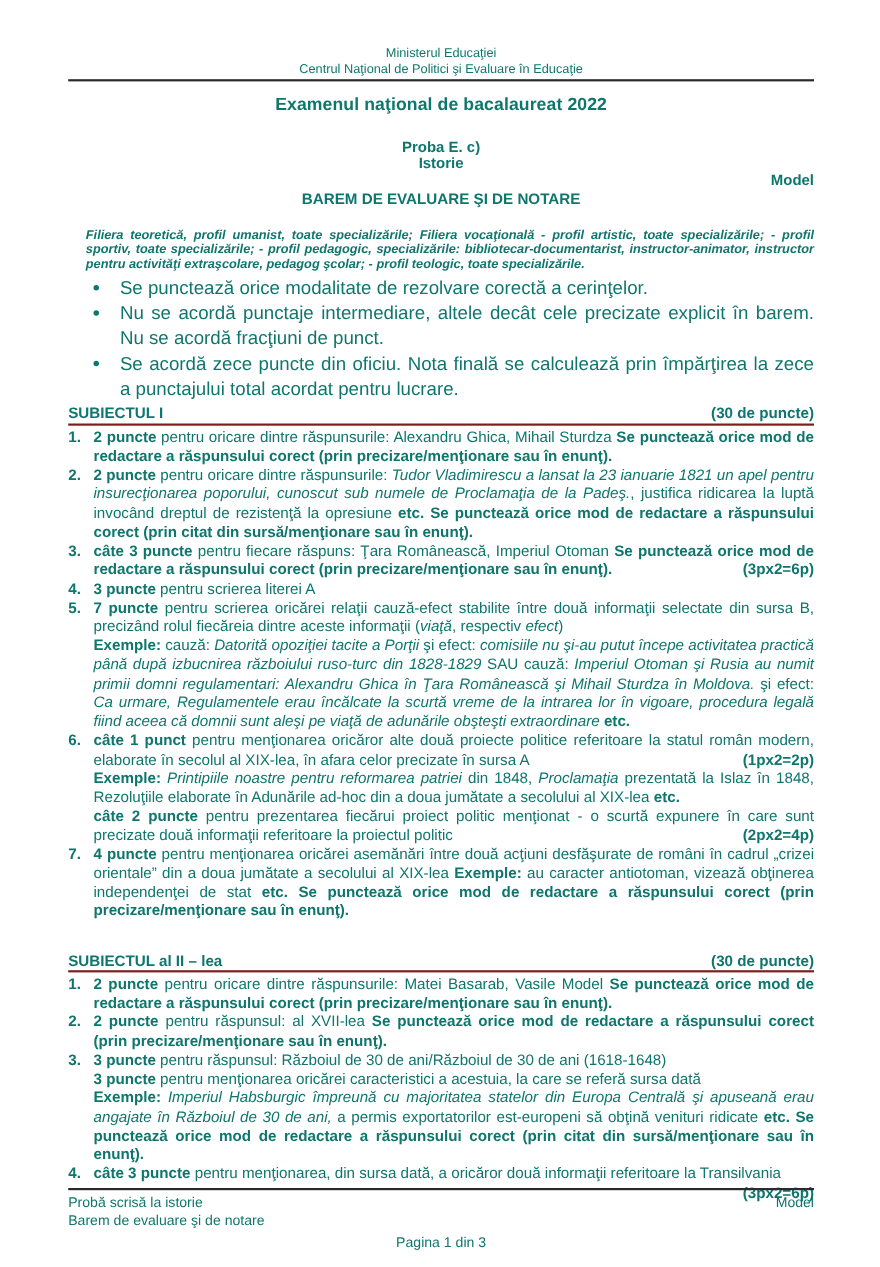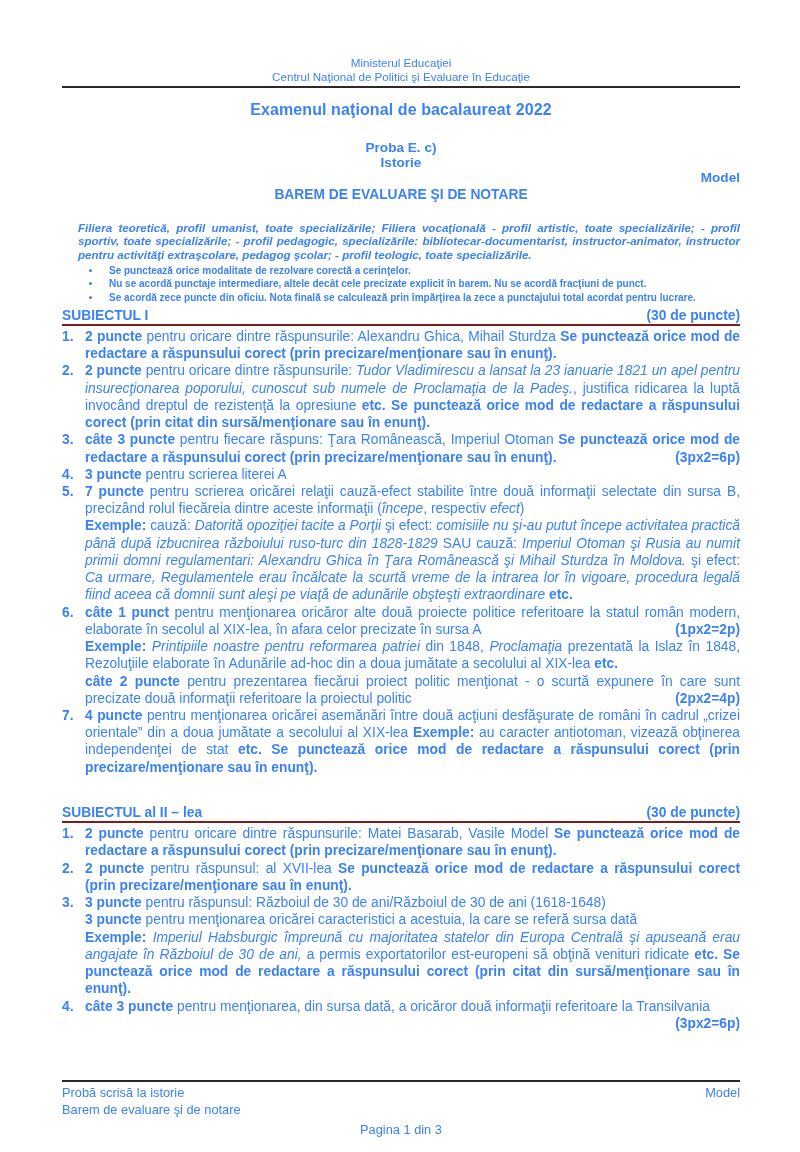--- a/index.html
+++ b/index.html
@@ -1,30 +1,30 @@
 <!DOCTYPE html>
 <html><head>
 <meta charset="utf-8">
 <style>
   html,body{margin:0;padding:0;background:#ffffff;}
   body{width:800px;height:1152px;}
   .page{
     position:relative;width:800px;height:1152px;box-sizing:border-box;
-    padding:56px 60px 0 62px;overflow:hidden;
+    padding:42px 60px 0 62px;overflow:hidden;
     font-family:"Liberation Sans","DejaVu Sans",sans-serif;
-    color:#3b82f6;background:#ffffff;
+    color:#0f766e;background:#ffffff;
   }
   .hdr-block{text-align:center;font-size:11.6px;line-height:1.22;border-bottom:2px solid #2a2a2a;padding-bottom:2px;}
   .exam-title{font-size:16px;font-weight:bold;text-align:center;margin-top:13px;letter-spacing:.1px;}
   .proba{font-size:13.6px;font-weight:bold;text-align:center;margin-top:21px;}
   .subject{font-size:13.6px;font-weight:bold;text-align:center;}
   .model-line{font-size:13.6px;font-weight:bold;text-align:right;margin-top:1px;line-height:1.1;}
   .barem-title{font-size:13.8px;font-weight:bold;text-align:center;margin-top:1px;}
   .filiera{font-size:11.6px;font-weight:bold;font-style:italic;text-align:justify;line-height:1.14;margin-top:19px;margin-left:16px;}
-  ul.rules{margin:3px 0 2px 0;padding-left:40px;font-weight:bold;font-size:10px;line-height:1.36;}
+  ul.rules{margin:3px 0 2px 0;padding-left:40px;font-weight:normal;font-size:17px;line-height:1.36;}
   ul.rules li{text-align:justify;padding-left:7px;}
   .section + .section{margin-top:28px;}
   .section-heading{display:flex;justify-content:space-between;font-weight:bold;font-size:13.8px;line-height:1.25;border-bottom:2px solid #7f1d1d;}
   .item-list{padding-top:2px;}
   .item{display:flex;font-size:13.8px;line-height:1.25;}
   .num{width:23px;flex:none;font-weight:bold;}
   .item-body{flex:1;min-width:0;}
   .para{text-align:justify;}
   .b{font-weight:bold;}
   .i{font-style:italic;}
@@ -84,21 +84,21 @@
           </div>
           <div class="item">
             <div class="num">4.</div>
             <div class="item-body">
               <div class="para"><span class="b">3 puncte</span><span> pentru scrierea literei A</span></div>
             </div>
           </div>
           <div class="item">
             <div class="num">5.</div>
             <div class="item-body">
-              <div class="para"><span class="b">7 puncte</span><span> pentru scrierea oricărei relaţii cauză-efect stabilite între două informaţii selectate din sursa B, precizând rolul fiecăreia dintre aceste informaţii (</span><span class="i">începe</span><span>, respectiv </span><span class="i">efect</span><span>)</span></div>
+              <div class="para"><span class="b">7 puncte</span><span> pentru scrierea oricărei relaţii cauză-efect stabilite între două informaţii selectate din sursa B, precizând rolul fiecăreia dintre aceste informaţii (</span><span class="i">viaţă</span><span>, respectiv </span><span class="i">efect</span><span>)</span></div>
               <div class="para"><span class="b">Exemple:</span><span> cauză: </span><span class="i">Datorită opoziţiei tacite a Porţii</span><span> şi efect: </span><span class="i">comisiile nu şi-au putut începe activitatea practică până după izbucnirea războiului ruso-turc din 1828-1829</span><span> SAU cauză: </span><span class="i">Imperiul Otoman şi Rusia au numit primii domni regulamentari: Alexandru Ghica în Ţara Românească şi Mihail Sturdza în Moldova.</span><span> şi efect: </span><span class="i">Ca urmare, Regulamentele erau încălcate la scurtă vreme de la intrarea lor în vigoare, procedura legală fiind aceea că domnii sunt aleşi pe viaţă de adunările obşteşti extraordinare</span><span> </span><span class="b">etc.</span></div>
             </div>
           </div>
           <div class="item">
             <div class="num">6.</div>
             <div class="item-body">
               <div class="para"><span class="b">câte 1 punct</span><span> pentru menţionarea oricăror alte două proiecte politice referitoare la statul român modern, elaborate în secolul al XIX-lea, în afara celor precizate în sursa A</span><span class="score">(1px2=2p)</span></div>
               <div class="para"><span class="b">Exemple:</span><span> </span><span class="i">Printipiile noastre pentru reformarea patriei</span><span> din 1848, </span><span class="i">Proclamaţia</span><span> prezentată la Islaz în 1848, Rezoluţiile elaborate în Adunările ad-hoc din a doua jumătate a secolului al XIX-lea </span><span class="b">etc.</span></div>
               <div class="para"><span class="b">câte 2 puncte</span><span> pentru prezentarea fiecărui proiect politic menţionat - o scurtă expunere în care sunt precizate două informaţii referitoare la proiectul politic</span><span class="score">(2px2=4p)</span></div>
             </div>

